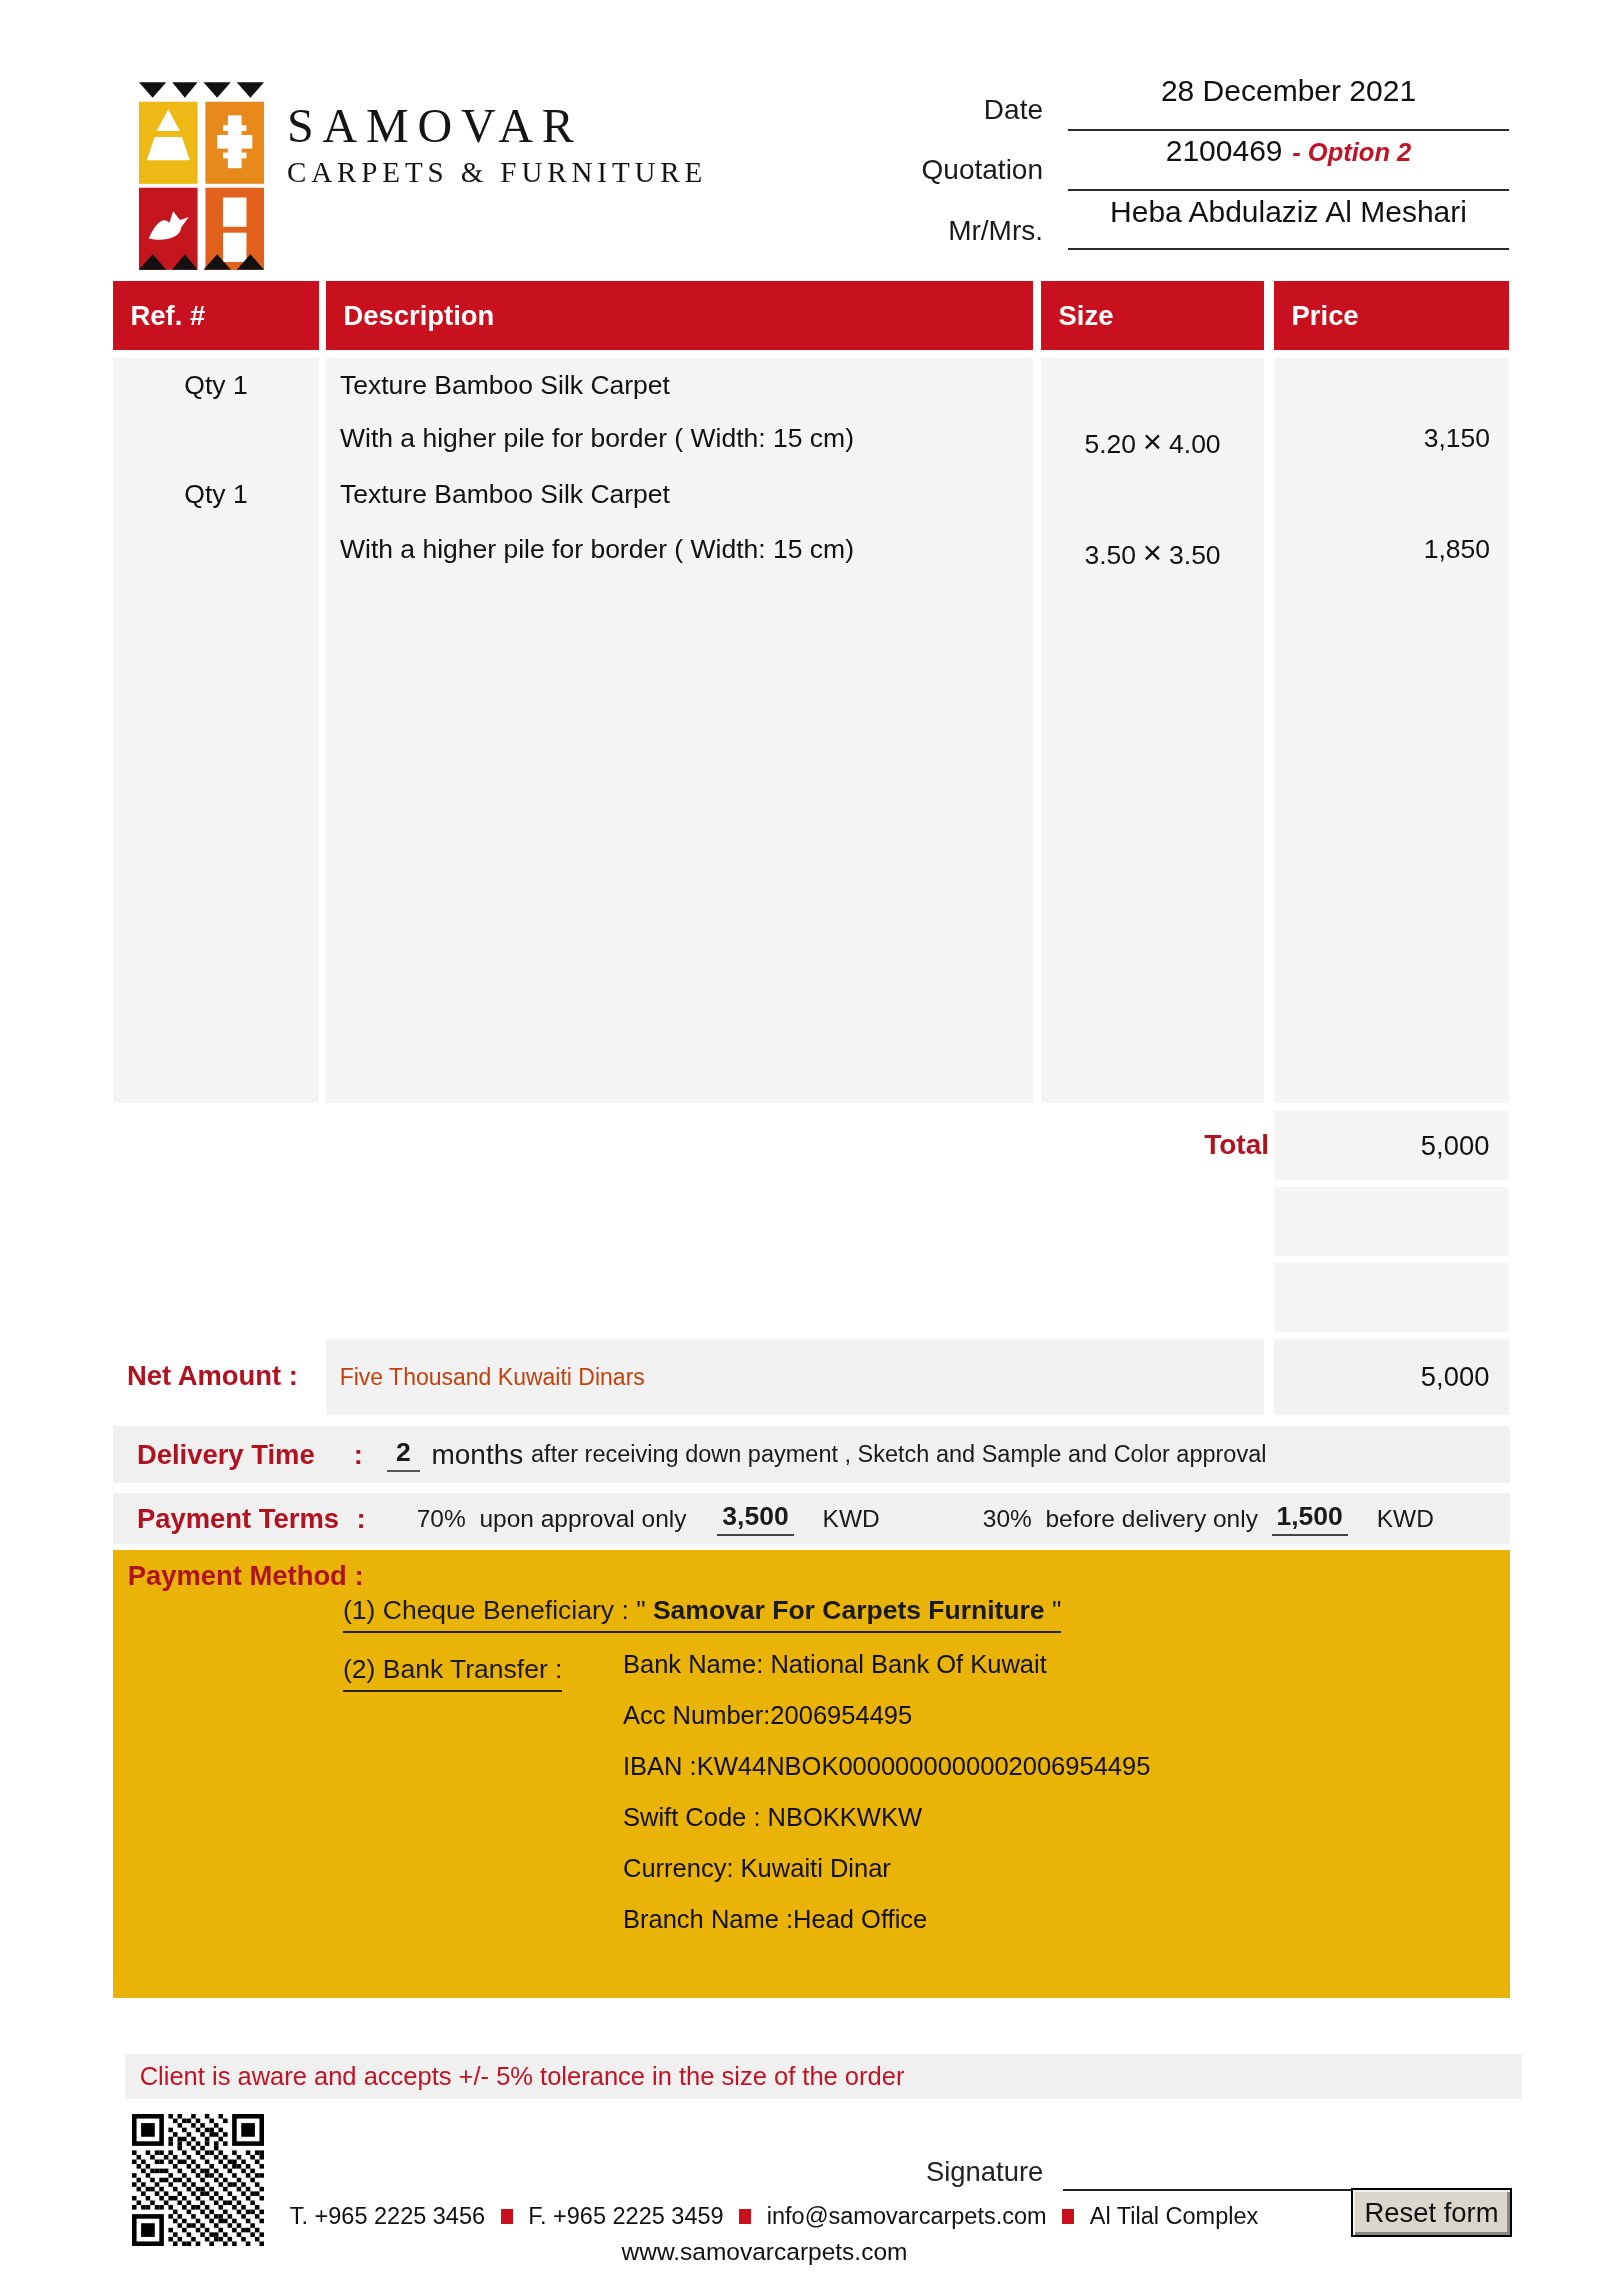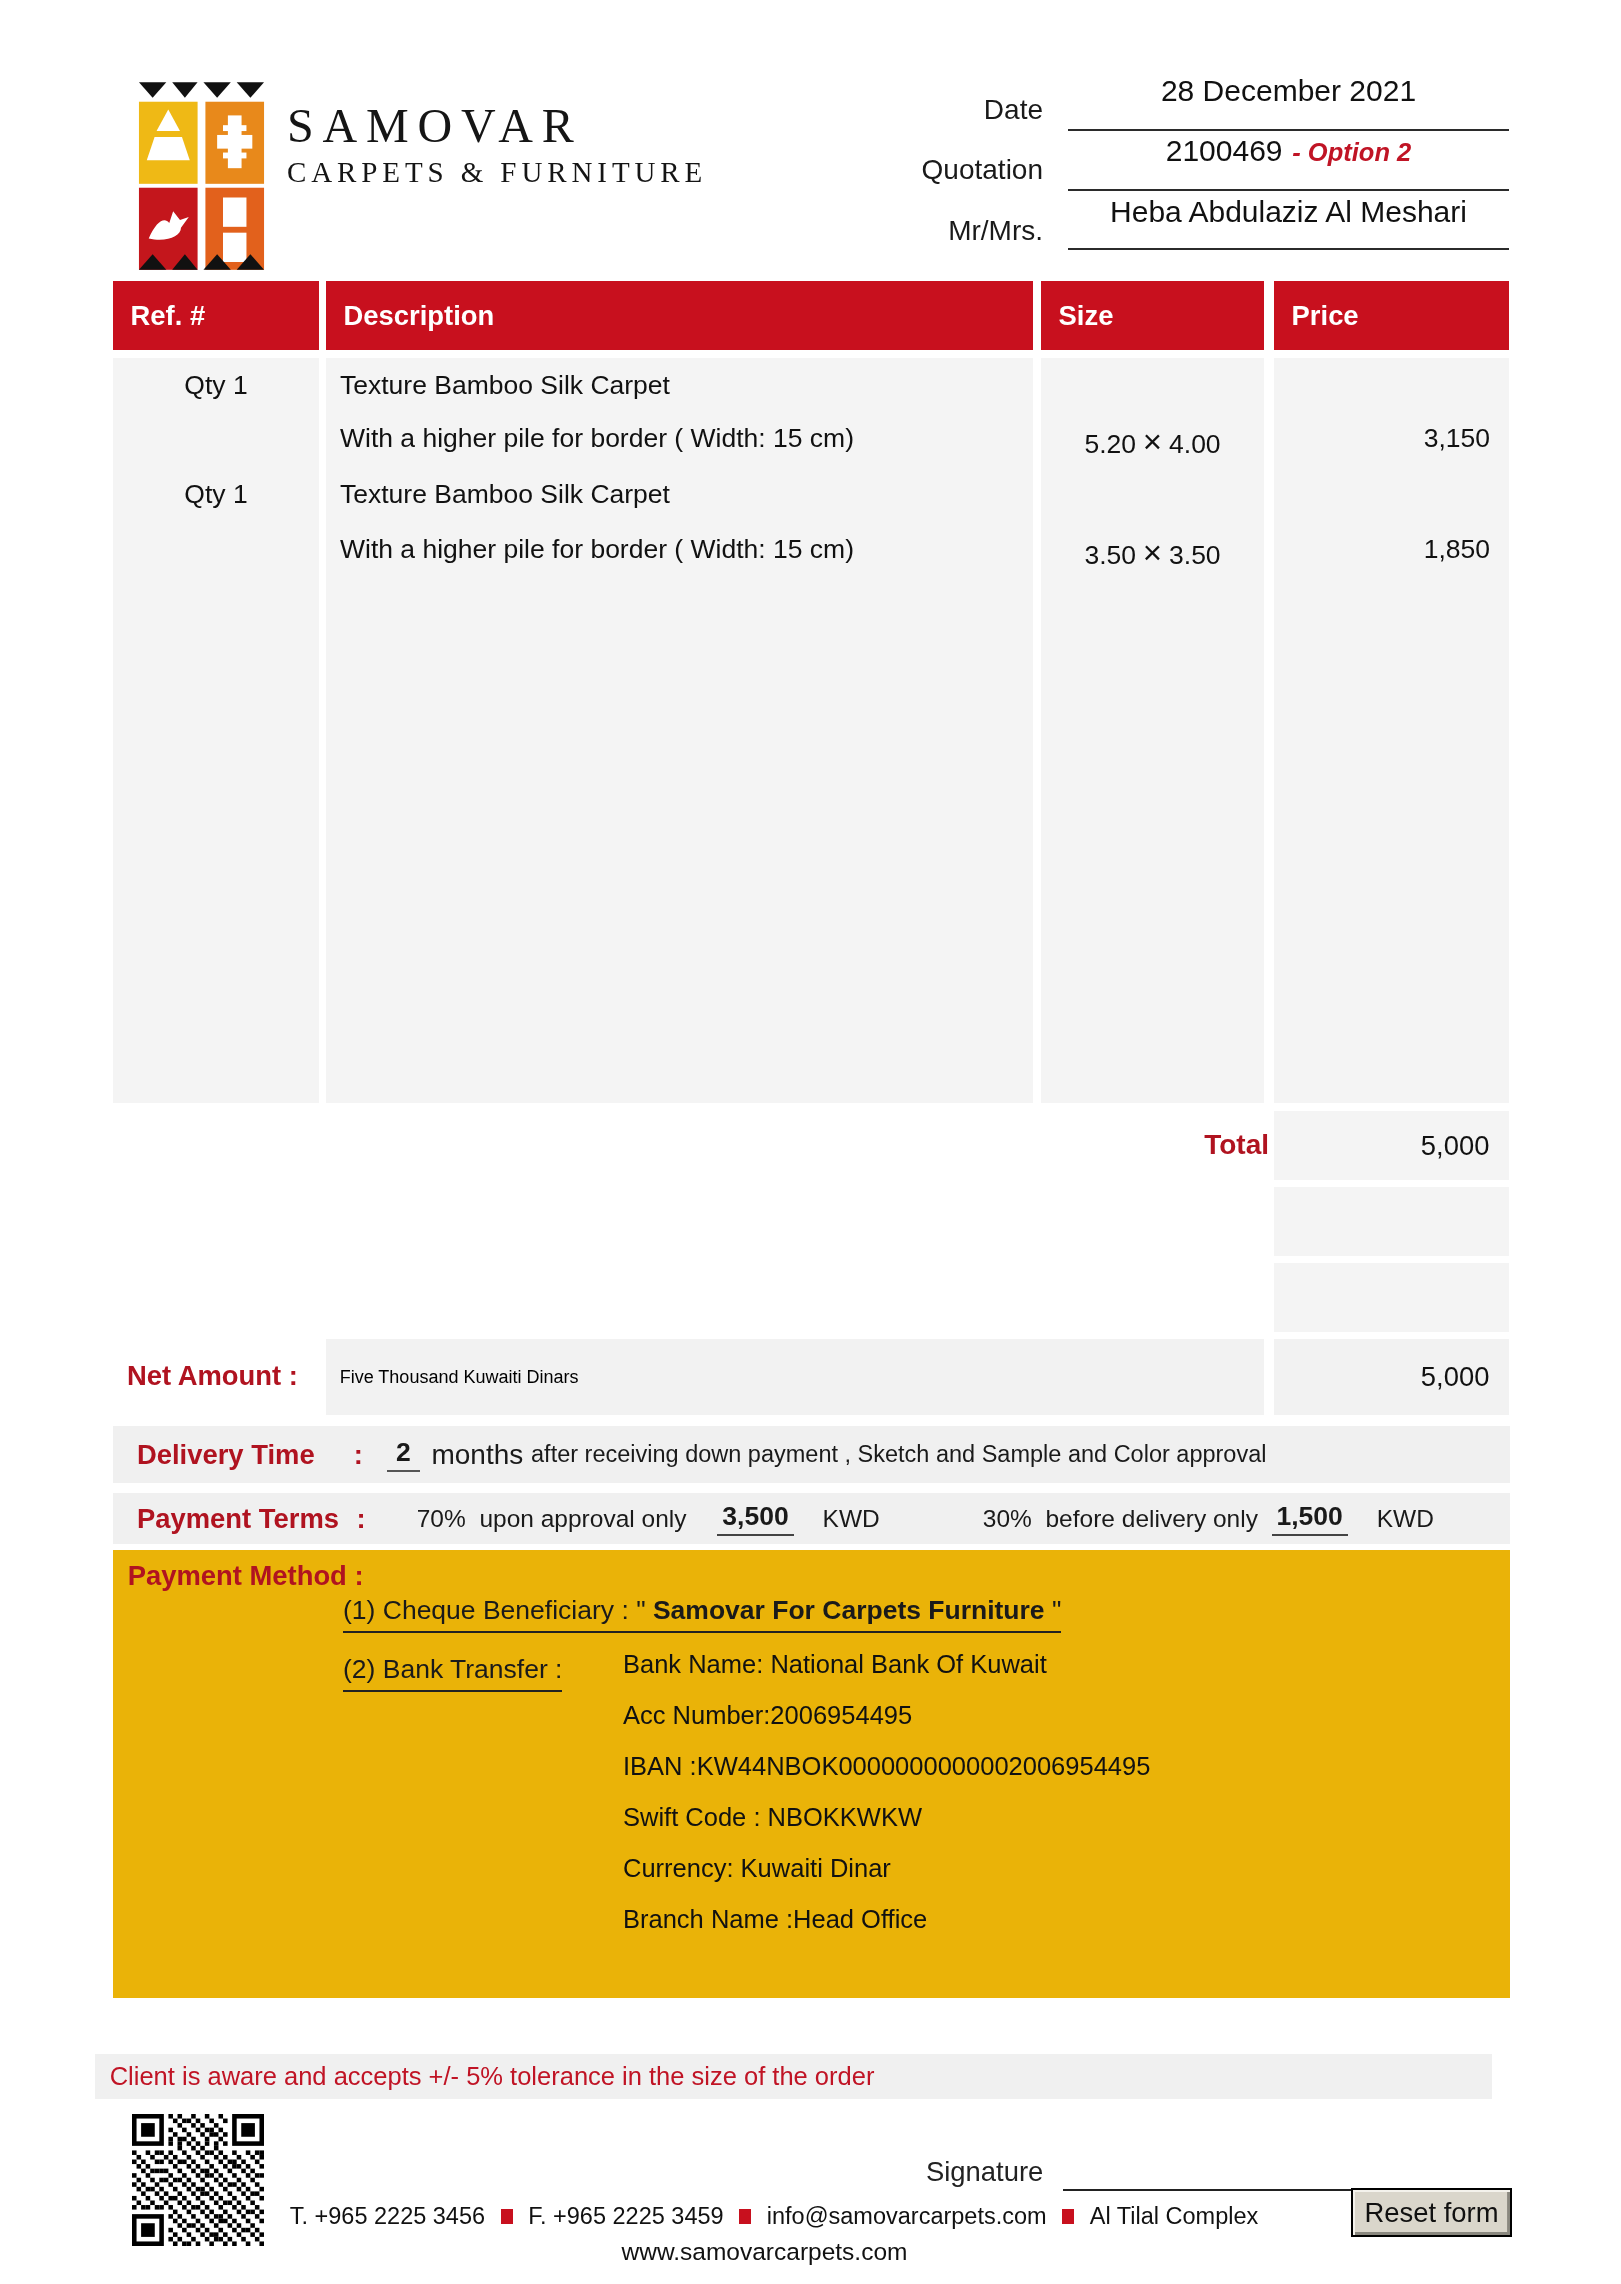--- a/index.html
+++ b/index.html
@@ -22,34 +22,34 @@
   .cellline { position:absolute; font-size:26.5px; color:#111; }
   .ref-cell { width:206px; text-align:center; }
   .size-cell { width:223px; text-align:center; }
   .price-cell { width:216px; text-align:right; }
   .xsep { font-size:33px; font-weight:300; margin:0 6.9px; }
 
   .total-label { position:absolute; left:975px; top:1129px; width:294px; text-align:right; font-size:28px; font-weight:bold; color:#b01320; }
   .pbox { position:absolute; left:1274px; width:235px; height:69px; background:#f4f4f4; font-size:27.4px; color:#111; display:flex; align-items:center; justify-content:flex-end; padding-right:19.6px; }
 
   .net-label { position:absolute; left:127px; top:1360px; font-size:27.4px; font-weight:bold; color:#b01320; }
-  .net-band { position:absolute; left:326px; top:1339px; width:938px; height:76px; background:#f2f2f2; display:flex; align-items:center; padding-left:13.7px; font-size:18px; color:#000000; }
+  .net-band { position:absolute; left:326px; top:1339px; width:938px; height:76px; background:#f2f2f2; display:flex; align-items:center; padding-left:13.7px; font-size:23px; color:#c2410c; }
   .net-price { position:absolute; left:1274px; top:1339px; width:235px; height:76px; background:#f2f2f2; display:flex; align-items:center; justify-content:flex-end; padding-right:19.6px; font-size:27.4px; color:#111; }
 
   
   .band { position:absolute; left:113px; width:1397px; background:#f0f0f0; display:flex; align-items:center; padding-left:24px; }
   .redlab { color:#b01320; font-weight:bold; font-size:27.4px; }
   .ul-num { font-weight:bold; font-size:26.5px; border-bottom:2px solid #555; padding:0 8.8px 2px 8.8px; }
   .ul-amt { font-weight:bold; font-size:26.5px; border-bottom:2px solid #444; padding:0 4.9px 2px 4.9px; }
 
   .method-band { position:absolute; left:113px; top:1550px; width:1397px; height:448px; background:#eab308; }
   .uline { border-bottom:2px solid #222; padding-bottom:6px; }
   .bank-detail { height:51px; font-size:25.5px; color:#111; }
 
-  .tol-band { position:absolute; left:95px; top:2054px; width:1397px; height:45px; background:#f0f0f0; display:flex; align-items:center; padding-left:14.7px; }
+  .tol-band { position:absolute; left:125px; top:2054px; width:1397px; height:45px; background:#f0f0f0; display:flex; align-items:center; padding-left:14.7px; }
   .tol-text { color:#c01425; font-size:25.5px; }
 
   
   .qr { position:absolute; left:132px; top:2114px; }
   .sig-label { position:absolute; left:926px; top:2156px; font-size:27.4px; color:#222; }
   .sig-line { position:absolute; left:1063px; top:2162px; width:446px; height:29px; border-bottom:2px solid #222; }
   .contacts { position:absolute; left:235px; top:2203px; width:1078px; display:flex; align-items:center; justify-content:center; font-size:23.5px; color:#111; }
   .contacts .sq { display:inline-block; width:11.8px; height:15.7px; background:#c8101e; margin:0 15.7px; }
   .website { position:absolute; left:0px; top:2238px; width:1529px; text-align:center; font-size:24.5px; color:#111; }
   .reset-btn { position:absolute; left:1351px; top:2188px; width:161px; height:49px; background:#dad6cb; border:2.9px solid #000;

